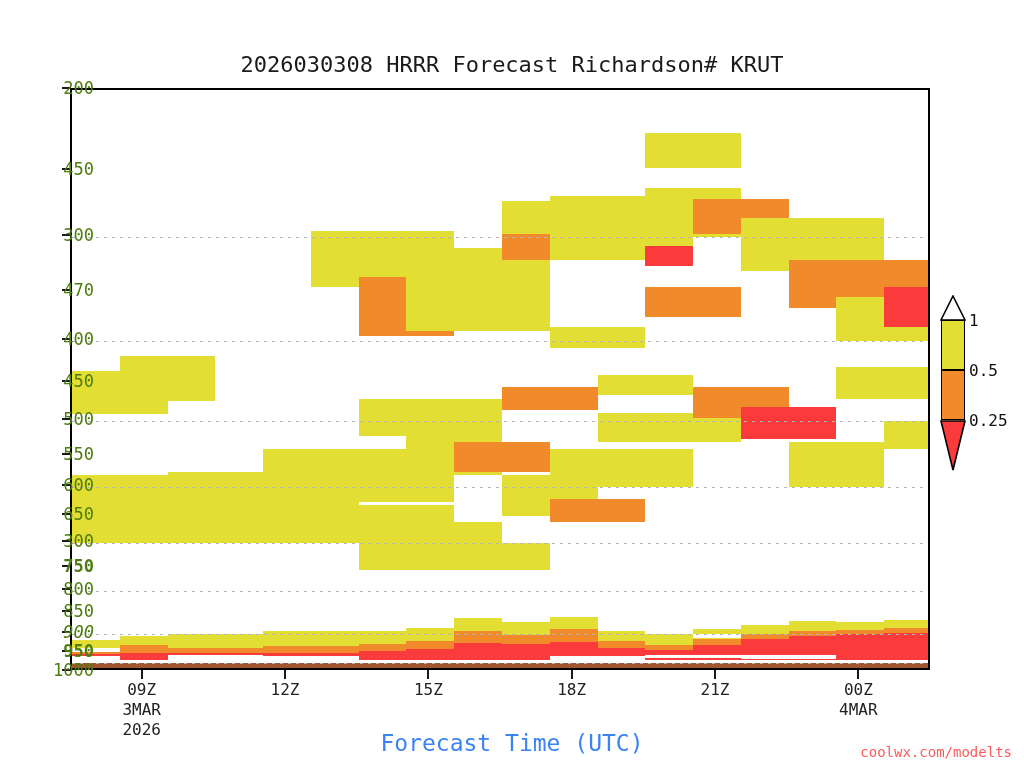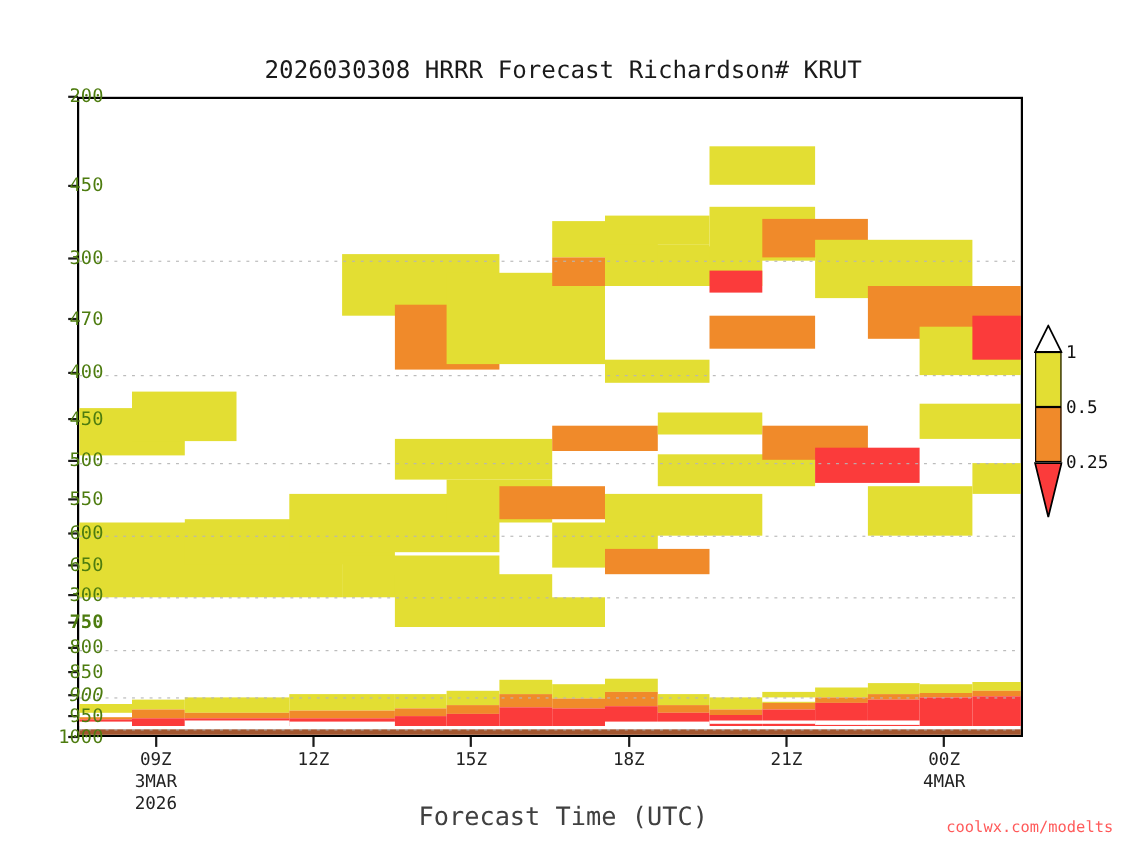--- a/index.html
+++ b/index.html
@@ -21,21 +21,21 @@
   .ytick{position:absolute;right:930px;text-align:right;font-size:17px;color:#4d7c0f;
          transform:translateY(-50%);white-space:nowrap;}
   .ytickmark{position:absolute;left:62px;width:9px;height:2px;background:#1a1a1a;
              transform:translateY(-50%);}
 
   .xtickmark{position:absolute;top:670px;width:2px;height:9px;background:#1a1a1a;}
   .xlab{position:absolute;top:680px;font-size:16px;color:#222;text-align:center;
         transform:translateX(-50%);white-space:nowrap;line-height:20px;}
 
   .xaxis-title{position:absolute;left:0;top:730px;width:1024px;text-align:center;
-               font-size:23px;color:#404040;}
+               font-size:23px;color:#3b82f6;}
   .watermark{position:absolute;right:12px;top:744px;font-size:14px;color:#ff5a5a;}
 
   .cbar{position:absolute;left:941px;top:320px;width:24px;height:150px;}
   .cbar-seg{position:absolute;left:0;width:24px;border:1.5px solid #000;box-sizing:border-box;}
   .cbar-lab{position:absolute;left:28px;font-size:16px;color:#111;
             transform:translateY(-50%);white-space:nowrap;}
 </style>
 </head>
 <body>
 
@@ -180,21 +180,21 @@
       <div class="ytick" style="top: 541.02px;">300</div>
       <div class="ytickmark" style="top: 565.969px;"></div>
       <div class="ytick" style="top: 565.969px; font-weight: bold;">750</div>
       <div class="ytickmark" style="top: 589.308px;"></div>
       <div class="ytick" style="top: 589.308px;">800</div>
       <div class="ytickmark" style="top: 611.23px;"></div>
       <div class="ytick" style="top: 611.23px;">850</div>
       <div class="ytickmark" style="top: 631.9px;"></div>
       <div class="ytick" style="top: 631.9px; font-style: italic;">900</div>
       <div class="ytickmark" style="top: 651.451px;"></div>
-      <div class="ytick" style="top: 651.451px;">950</div>
+      <div class="ytick" style="top: 651.451px; font-weight: bold;">950</div>
       <div class="ytickmark" style="top: 670px;"></div>
       <div class="ytick" style="top: 670px;">1000</div>
     </div>
   <div id="xaxis">
       <div class="xtickmark" style="left: 140.667px;"></div>
       <div class="xlab" style="left: 141.667px;">
         <div>09Z</div>
         <div>3MAR</div>
         <div>2026</div>
       </div>

